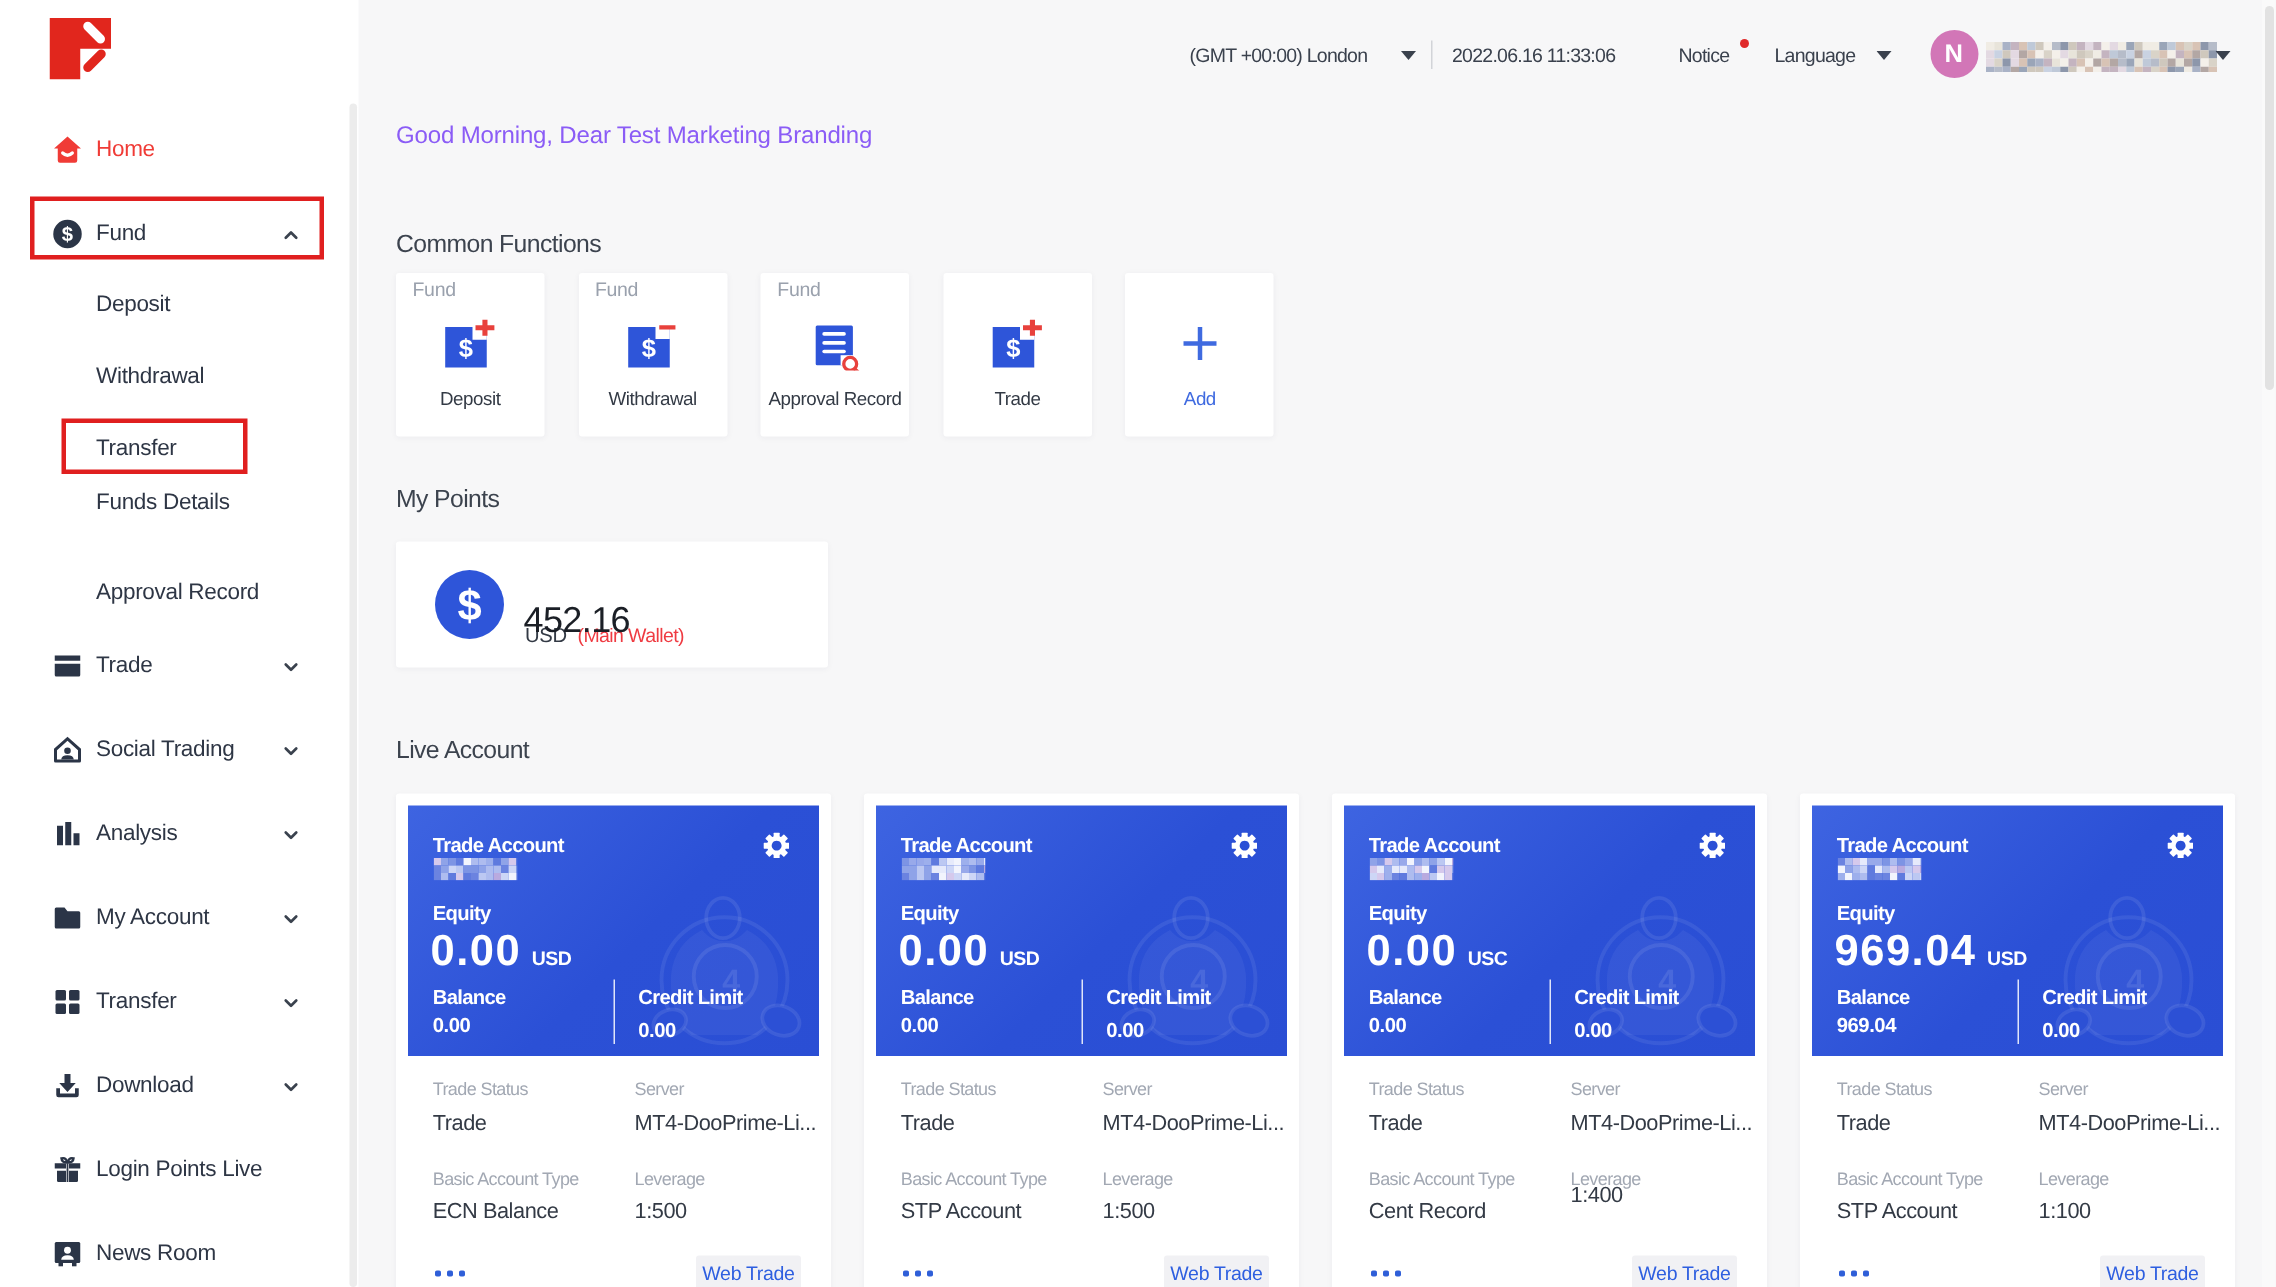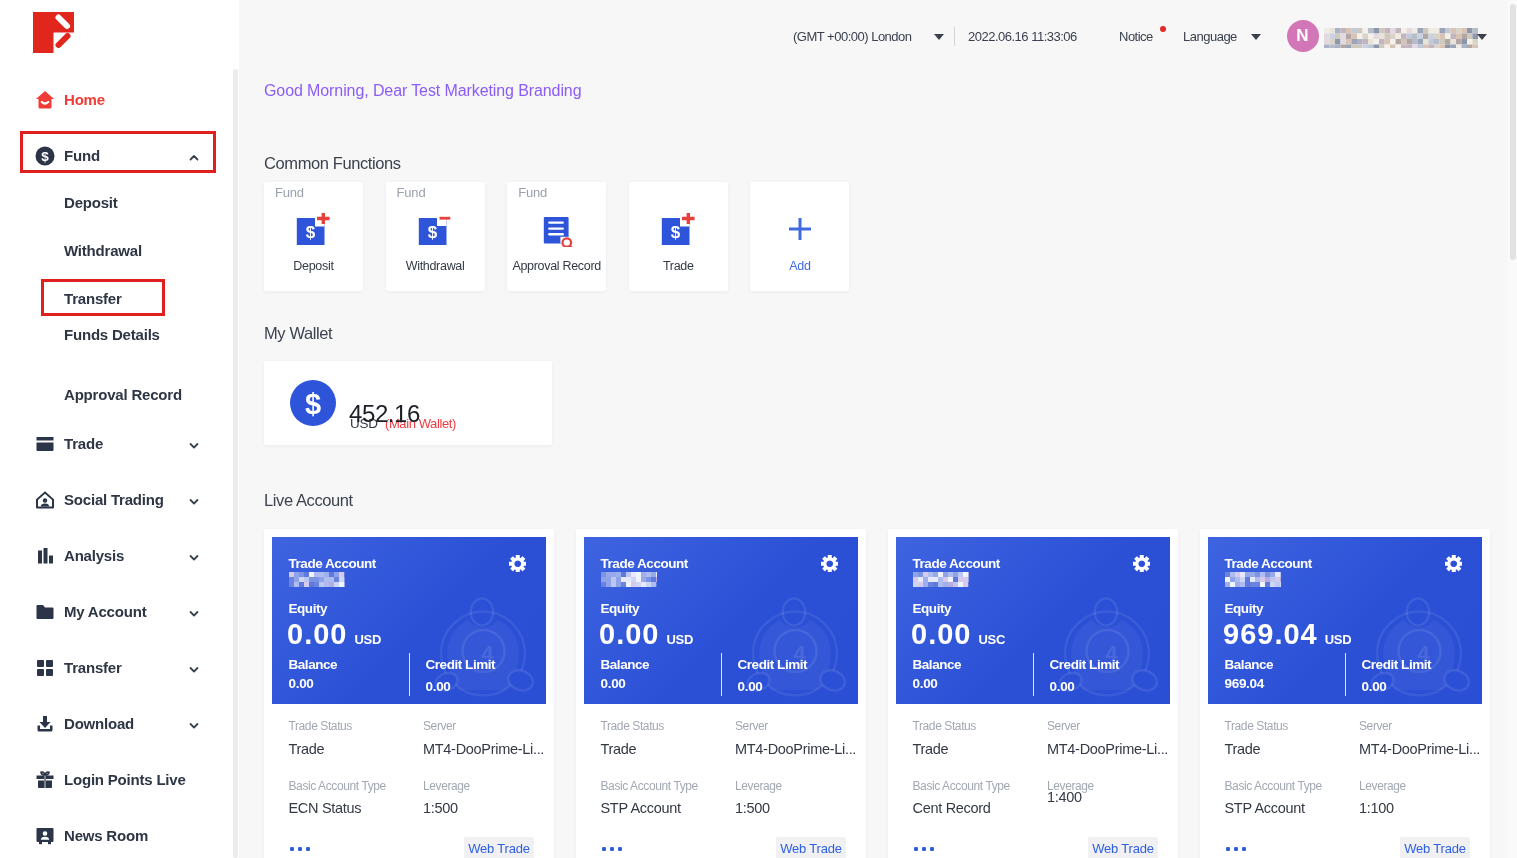--- a/index.html
+++ b/index.html
@@ -1,21 +1,21 @@
 <!DOCTYPE html>
 <html><head>
 <meta charset="utf-8">
 <style>
 * { margin:0; padding:0; box-sizing:border-box; }
 html,body { width:1517px; height:858px; overflow:hidden; }
 body { font-family:"Liberation Sans", sans-serif; background:#f7f7f8; position:relative; }
 .abs { position:absolute; }
 #sidebar { position:absolute; left:0; top:0; width:239px; height:858px; background:#fff; }
 #sb-thumb { position:absolute; left:233px; top:69px; width:5px; height:789px; background:#ececec; border-radius:3px; }
-.nav-txt { left:64px; font-size:15px; font-weight:700; color:#2e3645; letter-spacing:-0.2px; }
+.nav-txt { left:64px; font-size:15px; font-weight:400; color:#2e3645; letter-spacing:-0.2px; }
 .redbox { position:absolute; border:3px solid #e01f1f; z-index:5; }
 .tb { position:absolute; font-size:13px; color:#3a414d; letter-spacing:-0.5px; }
 .sect-title { position:absolute; font-size:16.5px; color:#3c434e; letter-spacing:-0.4px; }
 .fcard { position:absolute; top:182px; width:99px; height:109px; background:#fff; border-radius:2px; box-shadow:0 1px 4px rgba(31,45,80,0.05); }
 .fcard .flabel { position:absolute; left:11px; top:2.5px; font-size:13px; color:#9aa1ad; letter-spacing:-0.2px; }
 .fcard .fname { position:absolute; width:100%; top:77px; text-align:center; font-size:12.5px; letter-spacing:-0.3px; }
 .ficon { position:absolute; left:32px; top:29px; width:36px; height:36px; }
 #wallet { position:absolute; left:264px; top:361px; width:288px; height:84px; background:#fff; border-radius:2px; box-shadow:0 1px 4px rgba(31,45,80,0.05); }
 .acard { position:absolute; top:529px; width:290px; height:340px; background:#fff; border-radius:2px; box-shadow:0 1px 4px rgba(31,45,80,0.05); }
 .ahead { position:absolute; left:8px; top:8px; width:274px; height:167px; overflow:hidden;
@@ -318,21 +318,21 @@
       </svg></div>
     <div class="fname" style="color:#333a45;">Trade</div>
   </div>
 <div class="fcard" style="left:750.4px;">
     <div class="ficon"><svg width="36" height="36" viewBox="0 0 36 36">
 <path d="M18 7 V29 M7 18 H29" stroke="#3f6ae0" stroke-width="3"></path>
 </svg></div>
     <div class="fname" style="color:#3f6ae0;">Add</div>
   </div>
 
-<div class="sect-title" style="left:264px; top:324px;">My Wallet</div>
+<div class="sect-title" style="left:264px; top:324px;">My Points</div>
 <div id="wallet">
 <svg class="abs" style="left:26px; top:19px;" width="46" height="46" viewBox="0 0 46 46">
 <circle cx="23" cy="23" r="23" fill="#2e55d9"></circle>
 <text x="23" y="33.5" text-anchor="middle" font-family="Liberation Sans" font-size="29" font-weight="bold" fill="#fff">$</text>
 </svg>
 <div class="abs" style="left:86px; top:15px; font-size:13.5px; color:#333a45; letter-spacing:-0.2px;margin-top:40px;">USD&nbsp; <span style="color:#ef3b42; font-size:13px; letter-spacing:-0.4px;">(Main Wallet)</span></div>
 <div class="abs" style="left:85px; top:39px; font-size:24px; color:#1b1f26; letter-spacing:-0.4px;">452.16</div>
 </div>
 
 <div class="sect-title" style="left:264px; top:491px;">Live Account</div>
@@ -405,21 +405,21 @@
     <div class="bal-v">0.00</div>
     <div class="vdiv"></div>
     <div class="cl-l">Credit Limit</div>
     <div class="cl-v">0.00</div>
   </div>
   <div class="alab" style="left:25px; top:189.5px;">Trade Status</div>
   <div class="aval" style="left:25px; top:212px;">Trade</div>
   <div class="alab" style="left:159.5px; top:189.5px;">Server</div>
   <div class="aval" style="left:159.5px; top:212px;">MT4-DooPrime-Li...</div>
   <div class="alab" style="left:25px; top:249.5px;">Basic Account Type</div>
-  <div class="aval" style="left:25px; top:270.5px;">ECN Status</div>
+  <div class="aval" style="left:25px; top:270.5px;">ECN Balance</div>
   <div class="alab" style="left:159.5px; top:249.5px;">Leverage</div>
   <div class="aval" style="left:159.5px; top:270.5px;">1:500</div>
   <div class="dots">
       <i></i>
       <i></i>
       <i></i>
     </div>
   <div class="webtrade">Web Trade</div>
 </div>
 <div class="acard" style="left:575.5px;">

